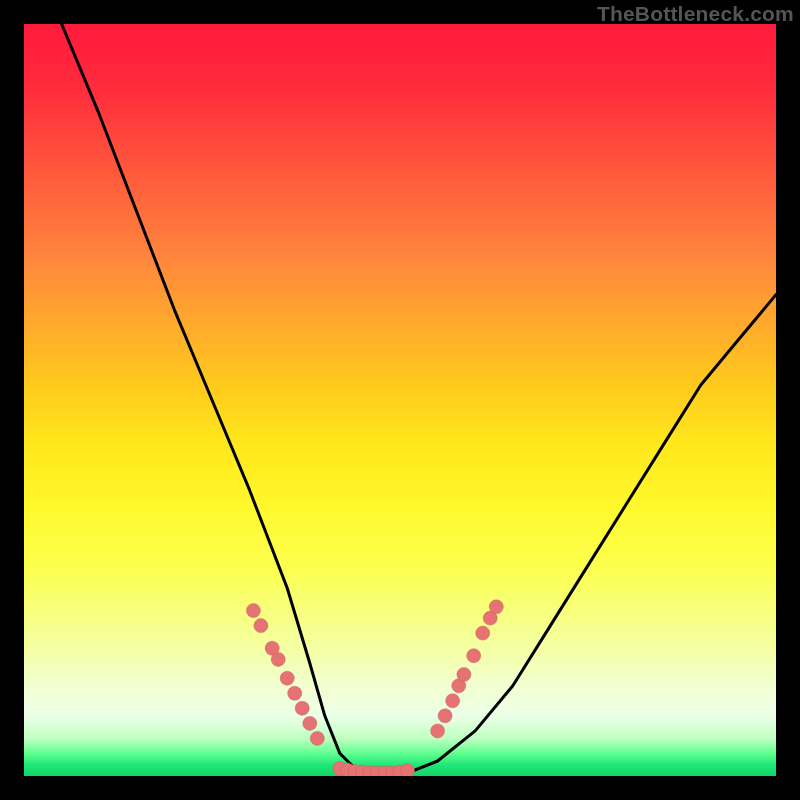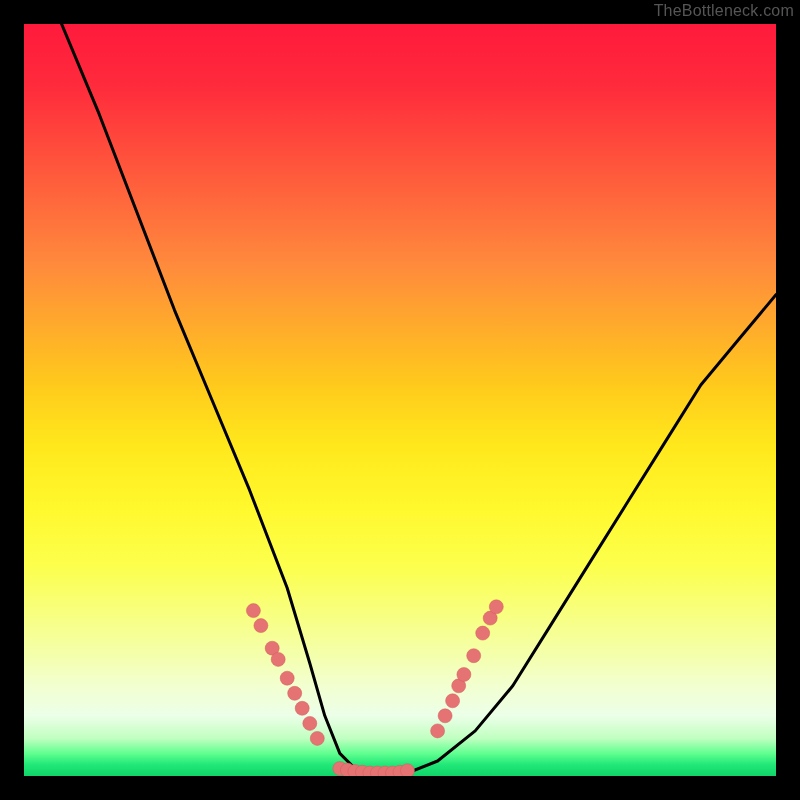--- a/index.html
+++ b/index.html
@@ -42,22 +42,22 @@
       #60ff90 97%,
       #20e878 98.5%,
       #10d468 100%
     );
   }
   .watermark {
     position: absolute;
     top: 2px;
     right: 6px;
     color: #555;
-    font-size: 16px;
-    font-weight: 400;
+    font-size: 21px;
+    font-weight: 700;
     letter-spacing: 0.2px;
     z-index: 10;
   }
   svg.curve {
     position: absolute;
     left: 0;
     top: 0;
     width: 752px;
     height: 752px;
     pointer-events: none;

